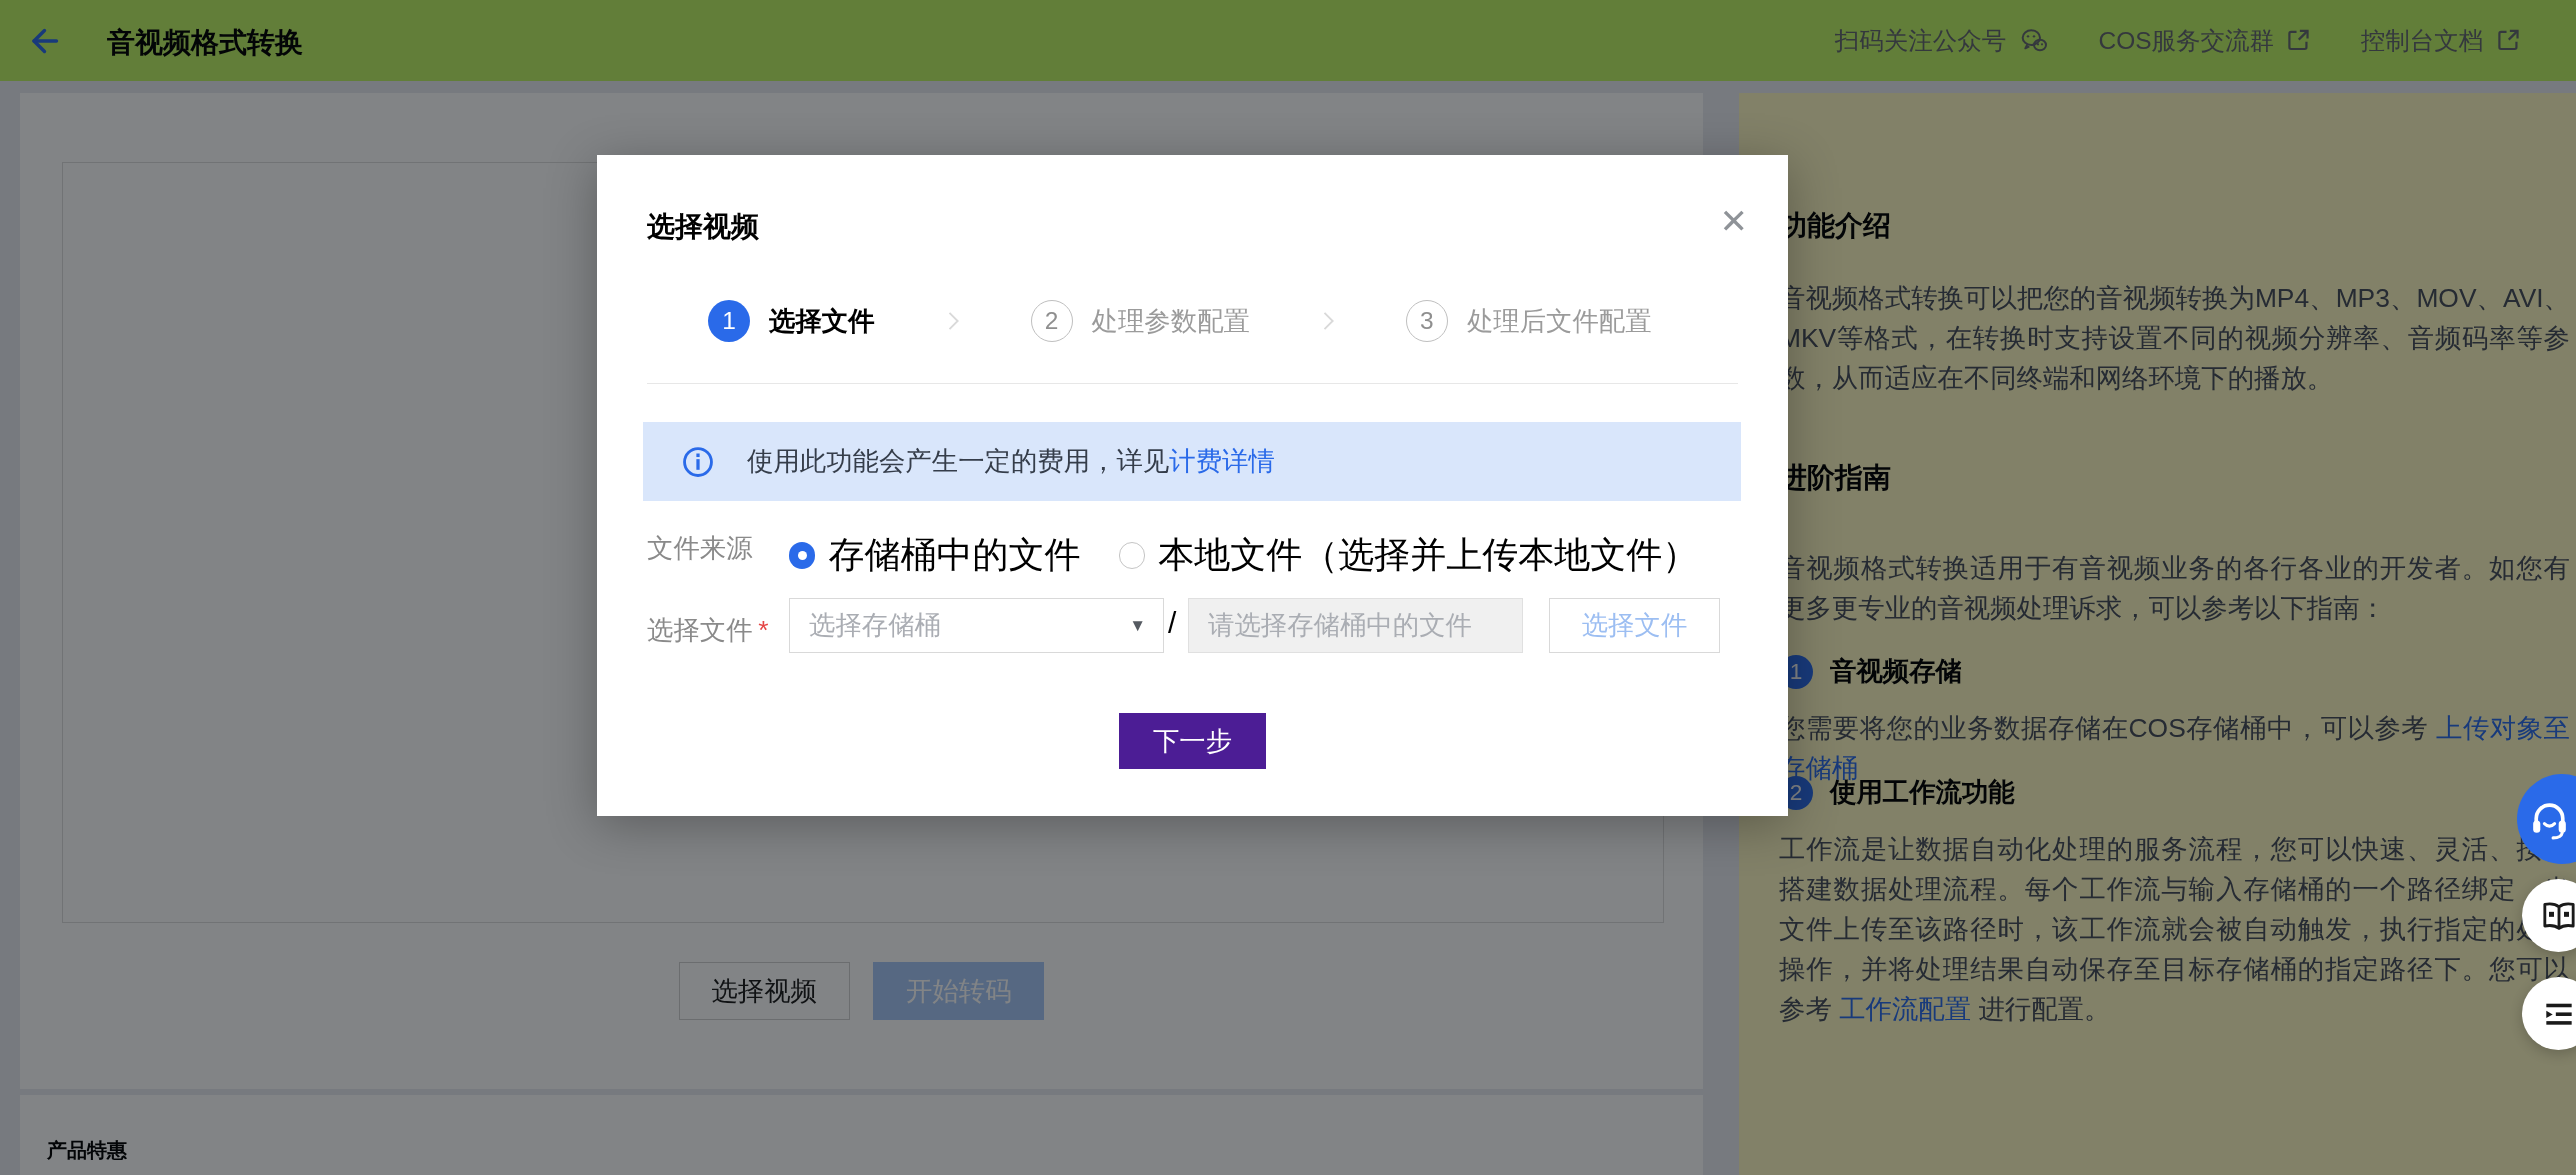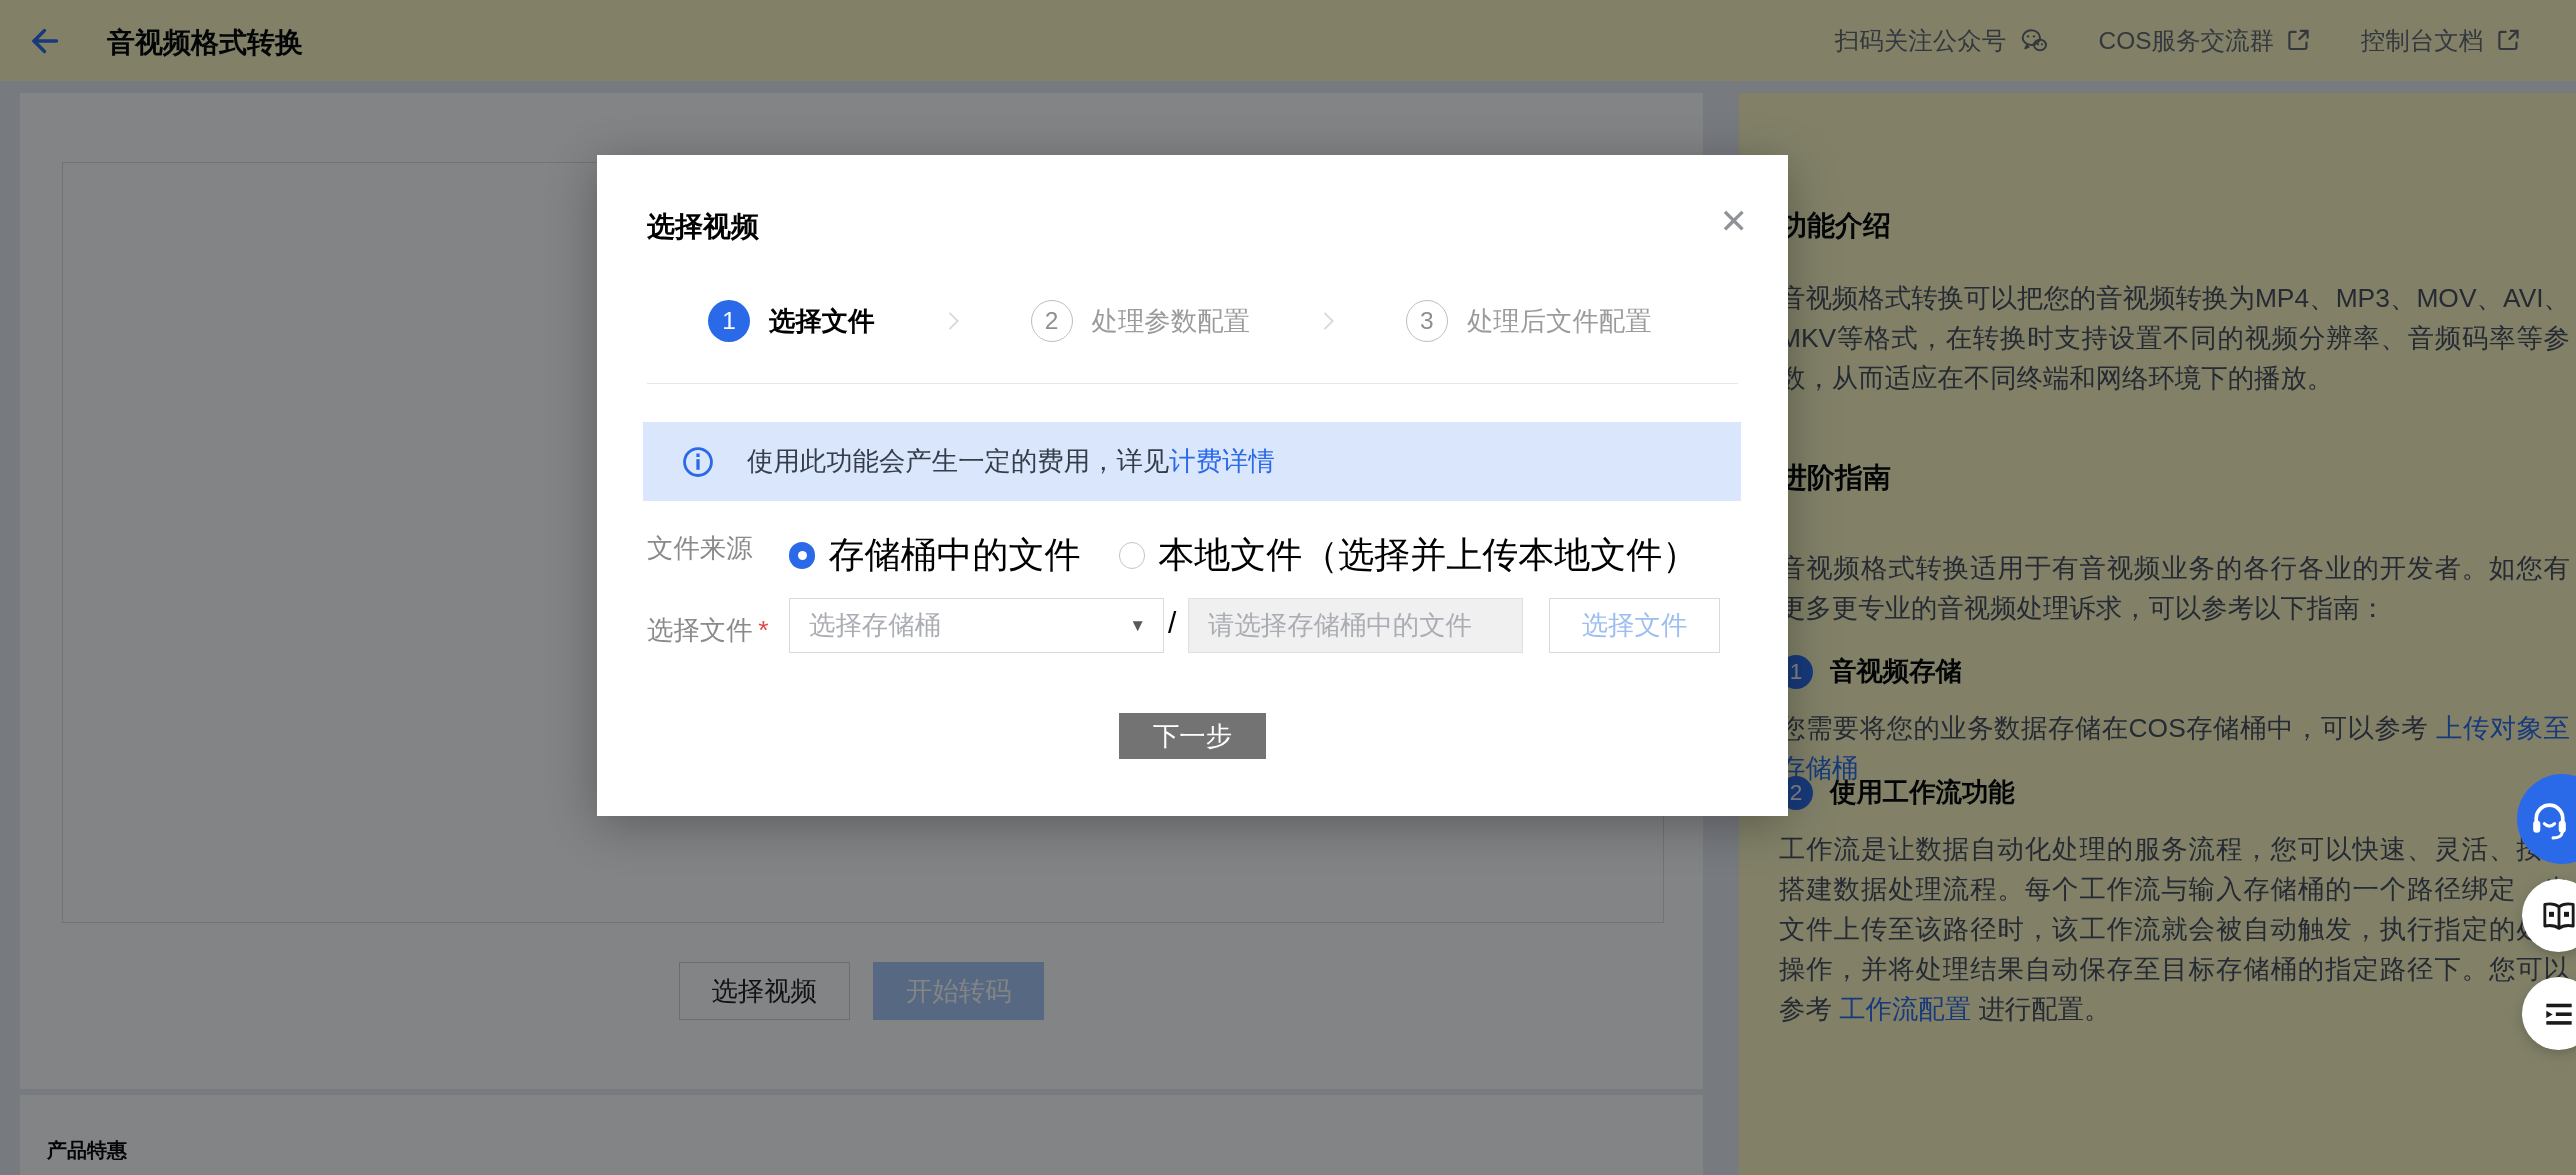--- a/index.html
+++ b/index.html
@@ -1,20 +1,20 @@
 <!DOCTYPE html>
 <html style="font-size:15px"><head>
 <meta charset="utf-8">
 <style>
   * { margin:0; padding:0; box-sizing:border-box; }
   body { font-family:"Liberation Sans","DejaVu Sans",sans-serif; background:#555; }
   #app { position:relative; width:2576px; height:1176px; background:#e9ebf0; overflow:hidden; }
 
   
-  .header { position:absolute; left:0; top:0; width:2576px; height:81px; background:#fef9c3; z-index:1; }
+  .header { position:absolute; left:0; top:0; width:2576px; height:81px; background:#bef264; z-index:1; }
   .back-btn { position:absolute; left:24.5px; top:22.6px; width:36px; height:36px; cursor:pointer; }
   .page-title { position:absolute; left:107px; top:23.6px; font-size:28px; font-weight:700; color:#000; }
   .header-links { position:absolute; right:55px; top:0; height:81px; display:flex; align-items:center; gap:49px; }
   .hlink { display:flex; align-items:center; gap:11.3px; font-size:24.5px; color:#63676d; cursor:pointer; }
 
   .card { position:absolute; background:#fff; z-index:1; }
   .main-card  { left:20px; top:93px;  width:1683px; height:996px; }
   .inner-box  { position:absolute; left:42px; top:69px; width:1602px; height:761px; border:1.9px solid #dcdcdc; }
   .page-btn-row { position:absolute; left:0; top:869px; width:100%; display:flex; justify-content:center; gap:23.6px; }
   .btn-plain { width:171px; height:58px; background:#fff; border:1.9px solid #d0d0d0; font-size:26.4px; color:#1a1a1a;
@@ -72,21 +72,21 @@
   .select-box { position:absolute; left:192px; top:443px; width:375px; height:55px; border:1.9px solid #d9d9d9; background:#fff;
                 display:flex; align-items:center; justify-content:space-between; padding:0 17px 0 19px; cursor:pointer; }
   .placeholder { font-size:26.4px; color:#aaadb3; }
   .caret { font-size:17px; color:#555a61; }
   .slash { position:absolute; left:571px; top:451px; font-size:30px; color:#000; }
   .file-input { position:absolute; left:591px; top:443px; width:335px; height:55px; background:#f0f0f0; border:1.9px solid #e0e0e0;
                 font-size:26.4px; color:#be185d; padding:0 19px; font-family:inherit; }
   .file-input::placeholder { color:#aaadb3; }
   .choose-btn { position:absolute; left:952px; top:443px; width:171px; height:55px; background:#fff; border:1.9px solid #d9d9d9;
                 font-size:26.4px; color:#9cbef2; display:flex; align-items:center; justify-content:center; }
-  .next-btn { position:absolute; left:522px; top:558px; width:147px; height:46px; background:#737373; color:#fff;
+  .next-btn { position:absolute; left:522px; top:558px; width:147px; height:56px; background:#4c1d95; color:#fff;
               font-size:26.4px; display:flex; align-items:center; justify-content:center;text-align:right; }
 
   
   .float-btn { position:absolute; border-radius:50%; z-index:30; display:flex; align-items:center; justify-content:center; cursor:pointer; }
   .fb-service { left:2517px; top:774px; width:90px; height:90px; background:#2a6ae9; }
   .fb-white { width:73px; height:73px; background:#fff; box-shadow:0 3.8px 13.2px rgba(0,0,0,0.2); }
   .fb-book { left:2522px; top:879px; }
   .fb-list { left:2522px; top:977px; }
 </style>
 </head>

